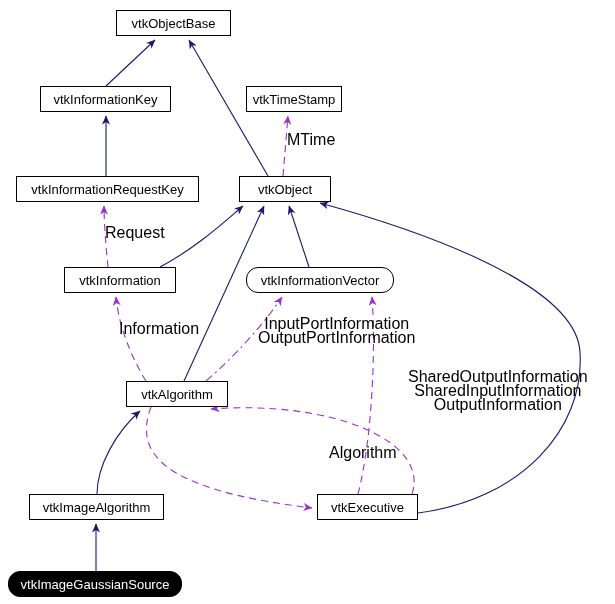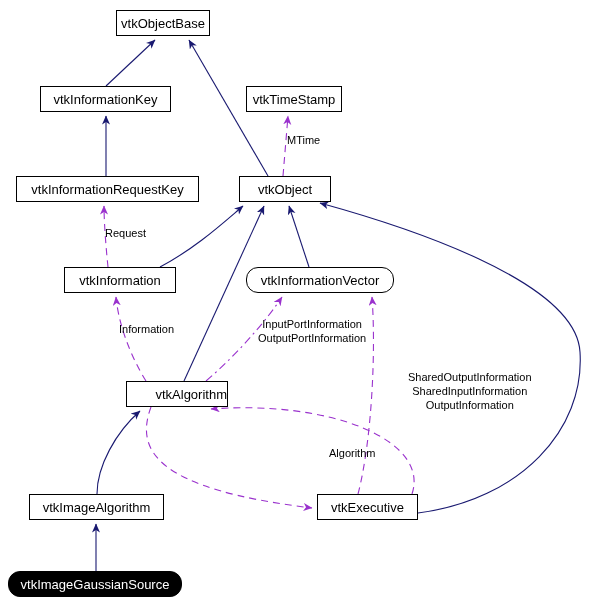--- a/index.html
+++ b/index.html
@@ -6,21 +6,21 @@
   html,body{margin:0;padding:0;background:#ffffff;}
   body{width:615px;height:604px;overflow:hidden;
        font-family:"Liberation Sans","DejaVu Sans",sans-serif;}
   #diagram{position:relative;width:615px;height:604px;background:#ffffff;}
   #edges{position:absolute;left:0;top:0;width:615px;height:604px;}
   .node{position:absolute;box-sizing:border-box;border:1px solid #000000;
         background:#ffffff;color:#000000;display:flex;align-items:center;
         justify-content:center;font-size:13px;line-height:13px;
         letter-spacing:0px;white-space:nowrap;}
   .node.current{background:#000000;color:#ffffff;border:1px solid #000000;}
-  .edge-label{position:absolute;color:#000000;font-size:11px;line-height:14px;
+  .edge-label{position:absolute;color:#000000;font-size:16px;line-height:14px;
         white-space:pre;text-align:center;background:transparent;}
   .edge-label.left{text-align:left;}
 </style>
 </head>
 <body>
 
 <div id="diagram">
 
   <svg id="edges" viewBox="0 0 615 604" width="615" height="604" xmlns="http://www.w3.org/2000/svg">
     <defs>
@@ -48,21 +48,21 @@
       <path d="M 283,176 L 288,116"></path>
       <path d="M 108,267 C 106,248 104,222 104,206"></path>
       <path d="M 146,381 C 128,352 118,320 116,297"></path>
       <path stroke-dasharray="8,4,2,4" d="M 206,381 C 240,352 268,318 282,297"></path>
       <path d="M 358,494 C 372,440 376,350 372,297"></path>
       <path d="M 151,407 C 135,450 155,489 312,508"></path>
       <path d="M 412,494 C 430,440 330,400 211,409"></path>
     </g>
   </svg>
 
-  <div class="node" style="left:116px;top:10px;width:94px;height:26px;">
+  <div class="node" style="left:116px;top:10px;width:115px;height:26px;">
     <span>vtkObjectBase</span>
   </div>
 
   <div class="node" style="left:40px;top:86px;width:131px;height:26px;">
     <span>vtkInformationKey</span>
   </div>
 
   <div class="node" style="left:246px;top:86px;width:96px;height:26px;">
     <span>vtkTimeStamp</span>
   </div>
@@ -76,21 +76,21 @@
   </div>
 
   <div class="node" style="left:64px;top:267px;width:112px;height:26px;">
     <span>vtkInformation</span>
   </div>
 
   <div class="node" style="left:246px;top:267px;width:148px;height:26px;border-radius:12px;">
     <span>vtkInformationVector</span>
   </div>
 
-  <div class="node" style="left:126px;top:381px;width:102px;height:26px;justify-content:flex-end;">
+  <div class="node" style="left:126px;top:381px;width:102px;height:26px;">
     <span>vtkAlgorithm</span>
   </div>
 
   <div class="node" style="left:29px;top:494px;width:135px;height:26px;">
     <span>vtkImageAlgorithm</span>
   </div>
 
   <div class="node" style="left:317px;top:494px;width:101px;height:26px;">
     <span>vtkExecutive</span>
   </div>

